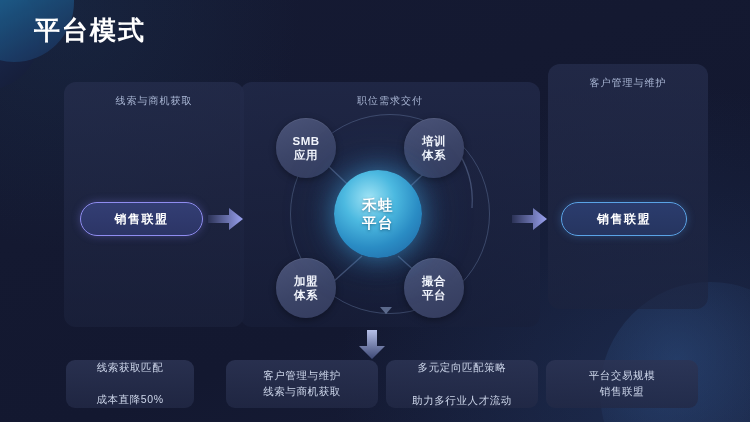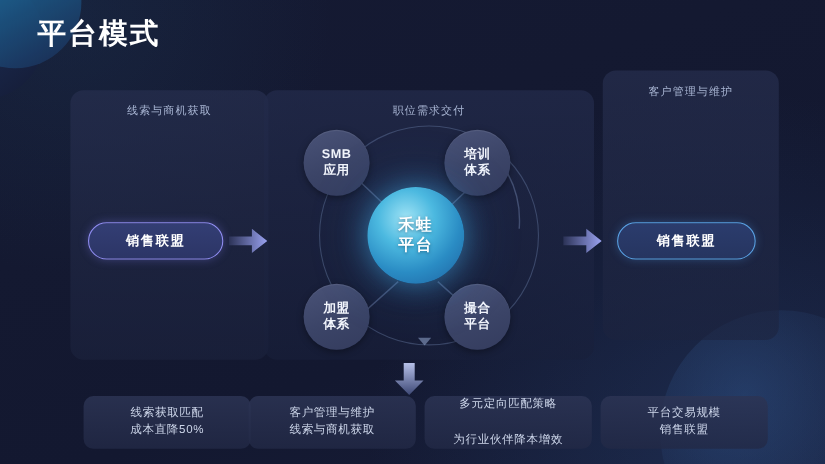--- a/index.html
+++ b/index.html
@@ -100,21 +100,21 @@
     text-shadow:0 1px 3px rgba(0,40,70,.5);
   }
 
   
   .card{
     position:absolute;top:360px;height:48px;border-radius:9px;
     background:linear-gradient(180deg,rgba(44,52,84,.85) 0%,rgba(34,41,70,.80) 100%);
     display:flex;flex-direction:column;align-items:center;justify-content:center;
     font-size:10.5px;color:#cdd6ea;line-height:1.5;letter-spacing:.6px;
   }
-  .card-1{left:76px;width:152px;}
+  .card-1{left:66px;width:128px;justify-content:space-between;}
   .card-2{left:226px;width:152px;}
   .card-3{left:386px;width:152px;gap:17px;}
   .card-4{left:546px;width:152px;}
 </style>
 </head>
 <body>
 
 <div class="stage">
 
   <div class="deco-tl2"></div>
@@ -217,20 +217,20 @@
   <div class="card card-1">
     <span>线索获取匹配</span>
     <span>成本直降50%</span>
   </div>
   <div class="card card-2">
     <span>客户管理与维护</span>
     <span>线索与商机获取</span>
   </div>
   <div class="card card-3">
     <span>多元定向匹配策略</span>
-    <span>为行业伙伴降本增效</span>
+    <span>助力多行业人才流动</span>
   </div>
   <div class="card card-4">
     <span>平台交易规模</span>
     <span>销售联盟</span>
   </div>
 
 </div>
 
 </body></html>

